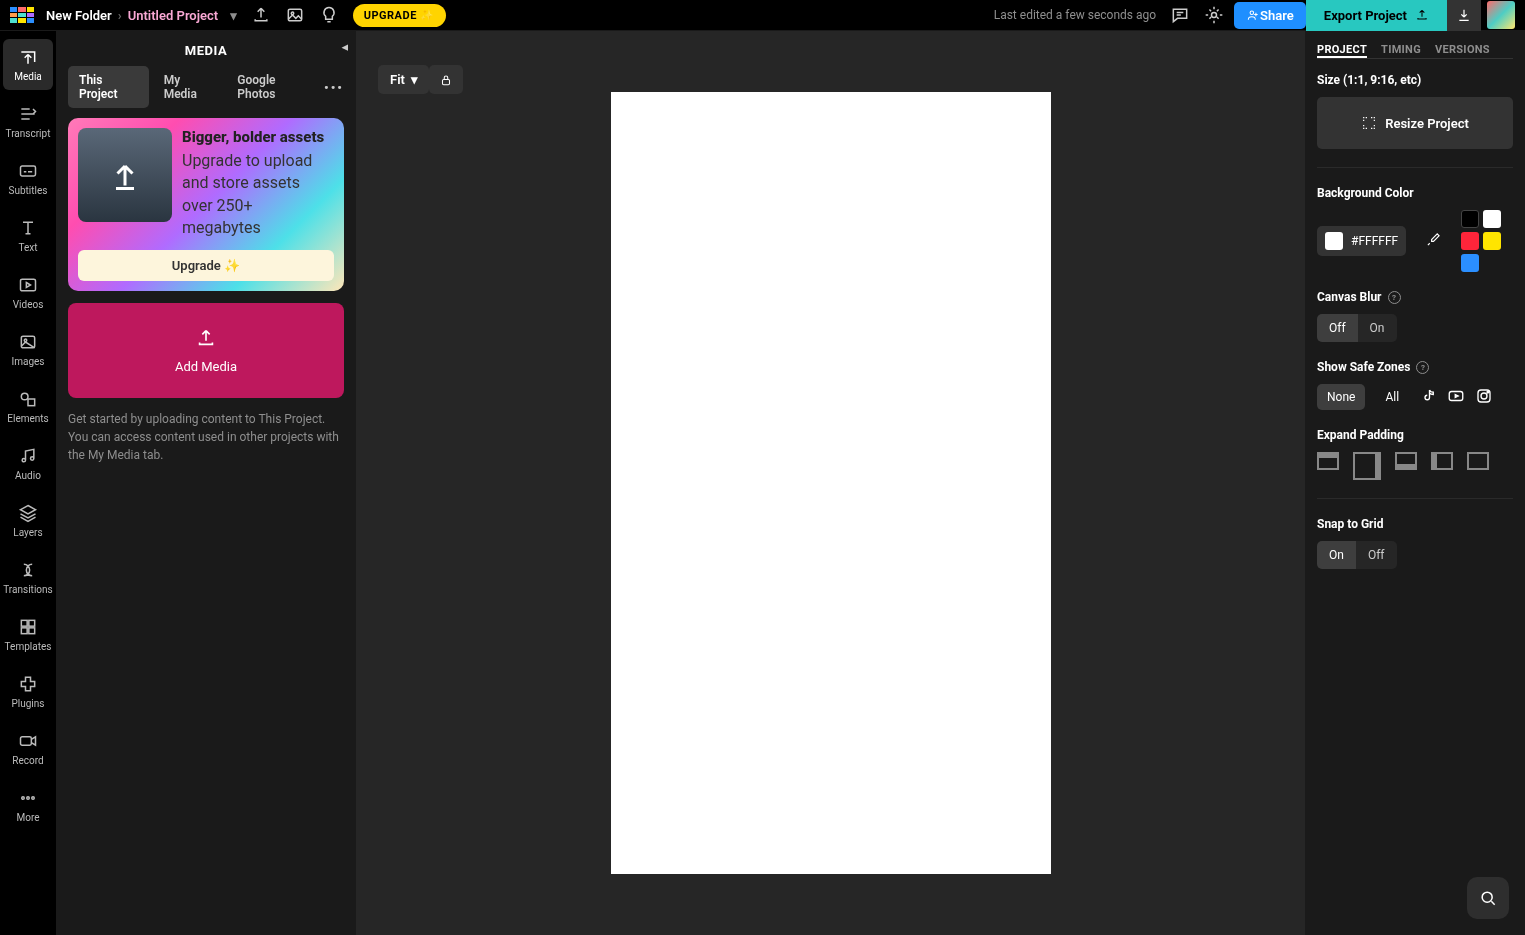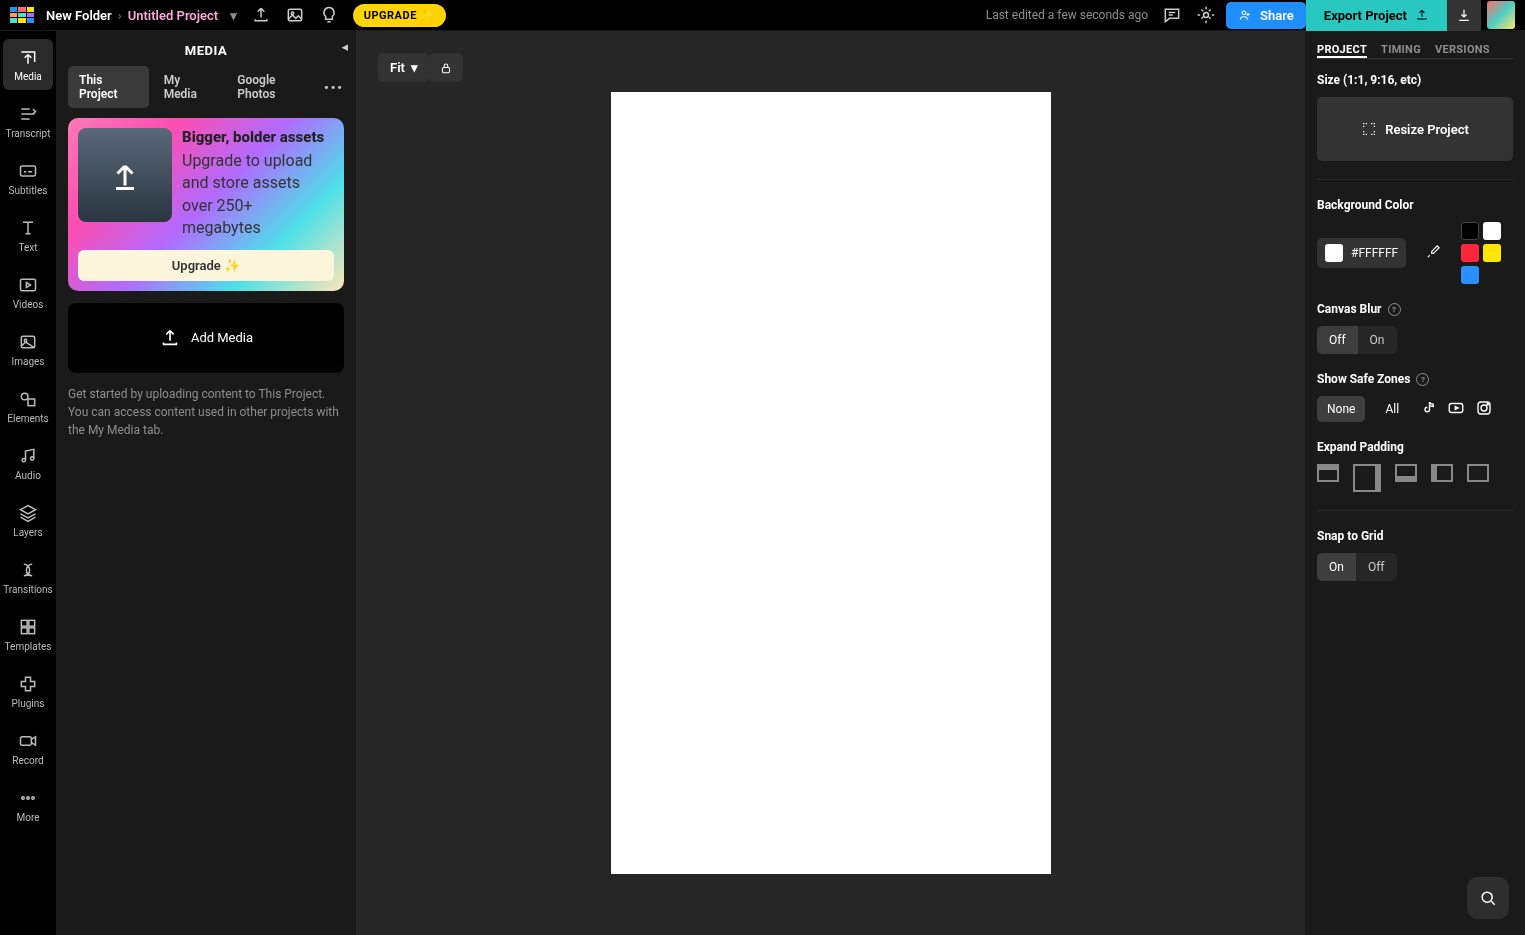--- a/index.html
+++ b/index.html
@@ -10,21 +10,21 @@
 .logo-cell{flex:1}
 .bc{display:flex;align-items:center;gap:6px;font-weight:600}
 .bc-sep{color:#666}
 .bc-item{color:#fff;cursor:pointer}
 .bc-item.muted{color:#f9a8d4}
 .chev{color:#8e8e8e;margin-left:6px}
 .tb-icon{width:20px;height:20px;display:flex;align-items:center;justify-content:center;color:#ccc;margin-left:14px;cursor:pointer}
 .upgrade-pill{background:#ffd400;color:#000;border-radius:14px;padding:5px 11px;font-size:11px;font-weight:700;letter-spacing:.5px;margin-left:14px;cursor:pointer;display:flex;align-items:center;gap:4px}
 .spacer{flex:1}
 .last-edit{color:#8e8e8e;font-size:12px}
-.share-btn{background:#1f8fff;border-radius:5px;padding:6px 12px;color:#fff;font-weight:600;display:flex;align-items:center;gap:8px;margin-left:10px;cursor:pointer}
+.share-btn{background:#1f8fff;border-radius:5px;padding:6px 12px;color:#fff;font-weight:600;display:flex;align-items:center;gap:0;margin-left:10px;cursor:pointer}
 .export-btn{background:#28c8c0;color:#000;font-weight:700;padding:6px 18px;display:flex;align-items:center;gap:8px;margin-left:0;cursor:pointer;border-radius:0;height:31px}
 .dl-btn{background:#333;width:34px;height:31px;display:flex;align-items:center;justify-content:center;cursor:pointer}
 .avatar{width:28px;height:28px;border-radius:3px;margin-left:6px;background:linear-gradient(135deg,#ff6b6b,#4ecdc4,#ffe66d);cursor:pointer}
 .main{display:flex;height:calc(935px - 31px)}
 .rail{width:56px;background:#000;display:flex;flex-direction:column;align-items:center;padding-top:8px}
 .rail-item{width:50px;display:flex;flex-direction:column;align-items:center;gap:4px;padding:8px 0;color:#bbb;cursor:pointer;border-radius:6px;margin-bottom:6px}
 .rail-item.active{background:#2a2a2a;color:#fff}
 .rail-item svg{width:20px;height:20px}
 .rail-label{font-size:10px}
 .side{width:300px;background:#1a1a1a;display:flex;flex-direction:column;padding:12px;position:relative}
@@ -33,35 +33,35 @@
 .tabs{display:flex;align-items:center;gap:4px;margin-bottom:10px}
 .tab{padding:7px 11px;border-radius:5px;cursor:pointer;color:#ccc;font-size:12px;font-weight:600}
 .tab.active{background:#3a3a3a;color:#fff}
 .tab-more{margin-left:auto;color:#ccc;cursor:pointer;letter-spacing:2px;font-weight:700}
 .promo{border-radius:10px;overflow:hidden;background:linear-gradient(135deg,#ff7ab8 0%,#ff4db0 25%,#b06bff 50%,#4de0e8 75%,#ffe6b8 100%);padding:10px}
 .promo-top{display:flex;gap:10px}
 .promo-img{width:94px;height:94px;border-radius:8px;background:linear-gradient(180deg,#5a6878,#2a3540);display:flex;align-items:center;justify-content:center;flex-shrink:0}
 .promo-text h3{color:#222;font-size:15px;margin-bottom:4px;font-weight:800}
 .promo-text p{color:#333;font-size:16px;line-height:1.4}
 .promo-cta{background:#fdf5dc;color:#333;text-align:center;padding:8px;border-radius:6px;margin-top:10px;font-weight:600;font-size:13px;cursor:pointer}
-.addmedia{background:#000000;border-radius:8px;display:flex;flex-direction:row;align-items:center;justify-content:center;padding:24px;margin-top:12px;cursor:pointer;gap:10px}
+.addmedia{background:#be185d;border-radius:8px;display:flex;flex-direction:column;align-items:center;justify-content:center;padding:24px;margin-top:12px;cursor:pointer;gap:10px}
 .hint{color:#8e8e8e;font-size:12px;line-height:1.5;margin-top:12px}
 .canvas-wrap{flex:1;background:#262626;position:relative;display:flex;align-items:center;justify-content:center}
-.fit-ctrl{position:absolute;top:22px;left:22px;display:flex;}
+.fit-ctrl{position:absolute;top:34px;left:22px;display:flex;}
 .fit-btn{background:#333;border-radius:5px;padding:7px 12px;display:flex;align-items:center;gap:6px;cursor:pointer;font-weight:600}
 .lock-btn{background:#333;border-radius:5px;width:34px;display:flex;align-items:center;justify-content:center;cursor:pointer}
 .canvas{background:#fff;width:440px;height:782px}
 .right{width:220px;background:#1a1a1a;padding:12px;overflow-y:auto}
 .rtabs{display:flex;gap:14px;border-bottom:1px solid #333;margin-bottom:14px;font-size:11px;font-weight:700;letter-spacing:.3px}
 .rtab{padding-bottom:0;color:#8e8e8e;cursor:pointer}
 .rtab.active{color:#fff;border-bottom:2px solid #fff}
 .sect{margin-bottom:18px}
 .sect-label{font-size:12px;font-weight:700;margin-bottom:10px;display:flex;align-items:center;gap:6px}
 .info-ic{width:13px;height:13px;border:1px solid #8e8e8e;border-radius:50%;display:inline-flex;align-items:center;justify-content:center;font-size:8px;color:#8e8e8e}
-.resize-btn{background:#333;width:100%;padding:24px;border-radius:5px;display:flex;align-items:center;justify-content:center;gap:8px;cursor:pointer;font-weight:600;font-size:13px}
+.resize-btn{background:#333;width:100%;padding:18px;border-radius:5px;display:flex;align-items:center;justify-content:center;gap:8px;cursor:pointer;font-weight:600;font-size:13px}
 .bg-row{display:flex;align-items:center;gap:20px}
 .bg-input{background:#333;border-radius:5px;padding:6px 8px;display:flex;align-items:center;gap:8px;flex:1}
 .bg-swatch{width:18px;height:18px;background:#fff;border-radius:3px}
 .bg-hex{font-size:12px}
 .sw-grid{display:flex;flex-wrap:wrap;gap:4px;max-width:90px}
 .sw{width:18px;height:18px;border-radius:3px;cursor:pointer}
 .sw.black{background:#000;border:1px solid #444}
 .sw.white{background:#fff}
 .sw.red{background:#ff253a}
 .sw.yellow{background:#ffe500}

